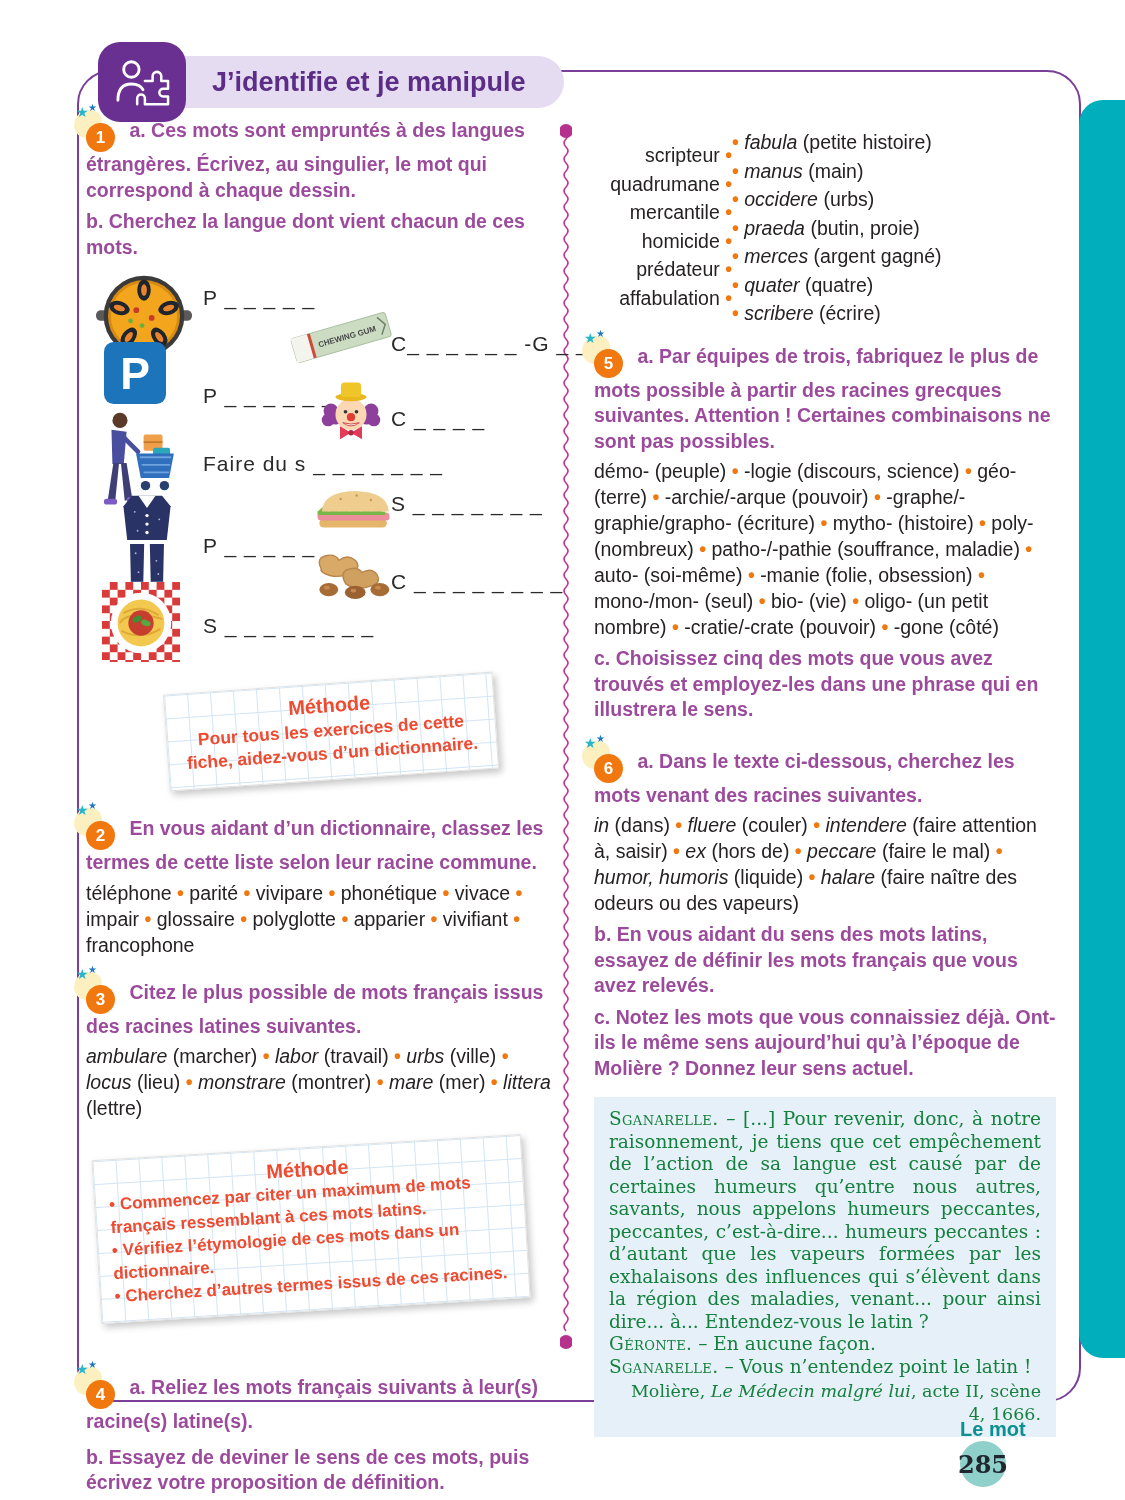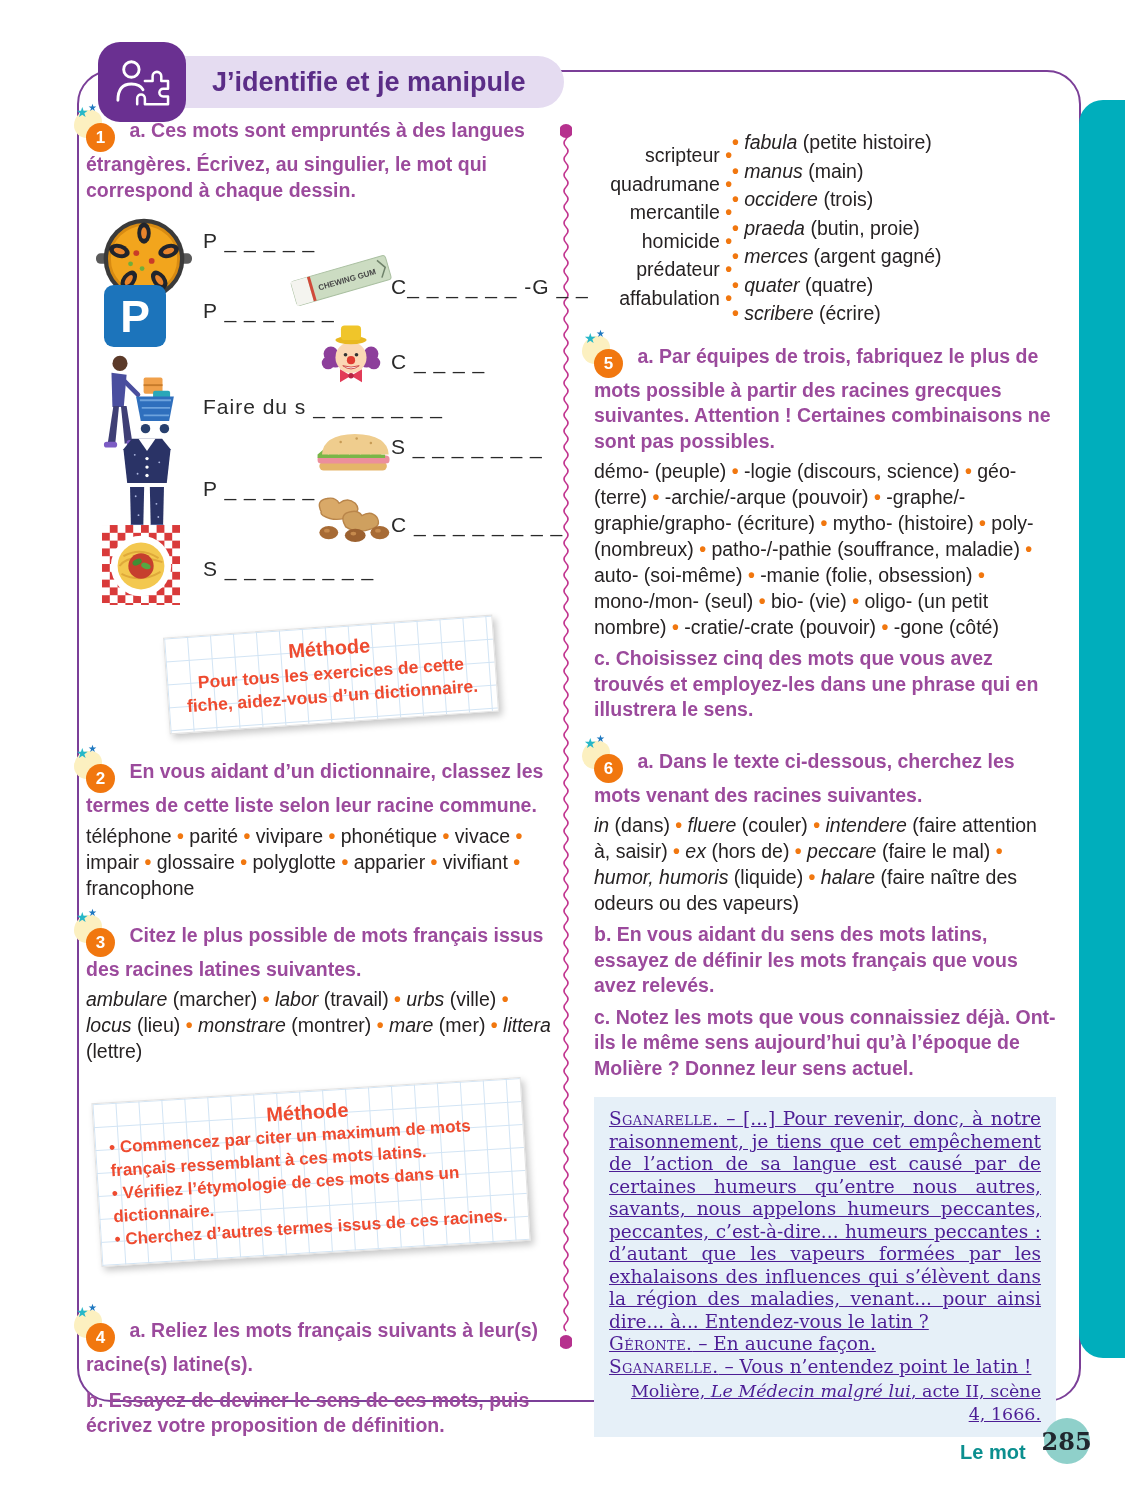--- a/index.html
+++ b/index.html
@@ -58,25 +58,25 @@
   
   .match{display:flex;}
   .mleft{width:138px;text-align:right;padding-top:13px;}
   .mleft .row{font-size:19.5px;line-height:28.5px;color:#262223;}
   .mleft .row::after{content:" \2022";color:#f1770f;font-weight:700;}
   .mright{width:232px;}
   .mright .row{font-size:19.5px;line-height:28.5px;color:#262223;white-space:nowrap;}
   .mright .row::before{content:"\2022  ";color:#f1770f;font-weight:700;}
   
   .quote{background:#e6f0f8;padding:11px 15px 12px;margin-top:16px;
-         font-family:"DejaVu Serif",serif;color:#4c1d95;text-decoration:underline;}
+         font-family:"DejaVu Serif",serif;color:#15803d;}
   .quote p{font-size:18.5px;line-height:22.5px;text-align:justify;}
   .quote .attr{text-align:right;font-size:17.5px;margin-top:2px;}
   
-  .footer{position:absolute;left:960px;top:1418px;display:flex;align-items:flex-end;}
+  .footer{position:absolute;left:960px;top:1418px;display:flex;align-items:flex-start;flex-direction:column;}
   .footer .sec{color:#0b8f8f;font-size:20px;font-weight:700;margin-right:18px;}
   .pagenum{width:46px;height:46px;border-radius:50%;background:#8fd0ca;color:#20272e;
            display:flex;align-items:center;justify-content:center;
            font-size:24px;font-weight:700;font-family:"DejaVu Serif",serif;}
 </style>
 </head>
 <body>
 
 <div class="page">
 
@@ -106,20 +106,21 @@
 
     <p class="instr">
       <span class="stars">
           <i class="blob"></i>
           <b class="s1">★</b>
           <b class="s2">★</b>
         </span>
       <span class="num">1</span>
       <span>a. Ces mots sont empruntés à des langues étrangères. Écrivez, au singulier, le mot qui correspond à chaque dessin.</span>
     </p>
+    <p class="instr mt6">b. Cherchez la langue dont vient chacun de ces mots.</p>
 
     <div class="illus">
 
       <svg class="abs" style="left:10px;top:4px" width="96" height="96" viewBox="0 0 100 100">
         <rect x="0" y="44" width="16" height="11" rx="5" fill="#5a5a5a"></rect>
         <rect x="84" y="44" width="16" height="11" rx="5" fill="#5a5a5a"></rect>
         <circle cx="50" cy="50" r="42" fill="#3a3a3a"></circle>
         <circle cx="50" cy="50" r="36" fill="#f2a51d"></circle>
         <circle cx="50" cy="50" r="36" fill="none" stroke="#d88b12" stroke-width="3"></circle>
         <ellipse cx="50" cy="23" rx="7" ry="11" fill="#20242c"></ellipse>
@@ -155,21 +156,21 @@
           <path d="M95,22 l6,9 l-6,9" fill="none" stroke="#6f826a" stroke-width="1.5"></path>
           <text x="61" y="35" font-size="8" font-weight="bold" fill="#474747" text-anchor="middle">CHEWING GUM</text>
         </g>
       </svg>
       <span class="abs blank" style="left:305px;top:68px">C_ _ _ _ _ _ -G _ _</span>
 
       <svg class="abs" style="left:18px;top:78px" width="62" height="62" viewBox="0 0 64 64">
         <rect width="64" height="64" rx="10" fill="#1c74bb"></rect>
         <text x="32" y="48" font-size="46" font-weight="bold" fill="#ffffff" text-anchor="middle" font-family="Liberation Sans, sans-serif">P</text>
       </svg>
-      <span class="abs blank" style="left:117px;top:92px">P _ _ _ _ _ _</span>
+      <span class="abs blank" style="left:117px;top:120px">P _ _ _ _ _ _</span>
 
       <svg class="abs" style="left:233px;top:112px" width="64" height="66" viewBox="0 0 70 72">
         <circle cx="13" cy="38" r="8" fill="#8d3f9b"></circle>
           <circle cx="10" cy="48" r="7" fill="#8d3f9b"></circle>
           <circle cx="18" cy="46" r="7" fill="#8d3f9b"></circle>
         <circle cx="57" cy="38" r="8" fill="#8d3f9b"></circle>
           <circle cx="60" cy="48" r="7" fill="#8d3f9b"></circle>
           <circle cx="52" cy="46" r="7" fill="#8d3f9b"></circle>
         <circle cx="35" cy="42" r="17" fill="#fbd7b4"></circle>
         <ellipse cx="35" cy="23" rx="17" ry="4.5" fill="#e9b821"></ellipse>
@@ -318,21 +319,21 @@
         <div class="row">scripteur</div>
         <div class="row">quadrumane</div>
         <div class="row">mercantile</div>
         <div class="row">homicide</div>
         <div class="row">prédateur</div>
         <div class="row">affabulation</div>
       </div>
       <div class="mright">
         <div class="row"><span class="i">fabula</span><span> (petite histoire)</span></div>
         <div class="row"><span class="i">manus</span><span> (main)</span></div>
-        <div class="row"><span class="i">occidere</span><span> (trois)</span></div>
+        <div class="row"><span class="i">occidere</span><span> (urbs)</span></div>
         <div class="row"><span class="i">praeda</span><span> (butin, proie)</span></div>
         <div class="row"><span class="i">merces</span><span> (argent gagné)</span></div>
         <div class="row"><span class="i">quater</span><span> (quatre)</span></div>
         <div class="row"><span class="i">scribere</span><span> (écrire)</span></div>
       </div>
     </div>
 
     <p class="instr mt16">
       <span class="stars">
           <i class="blob"></i>

